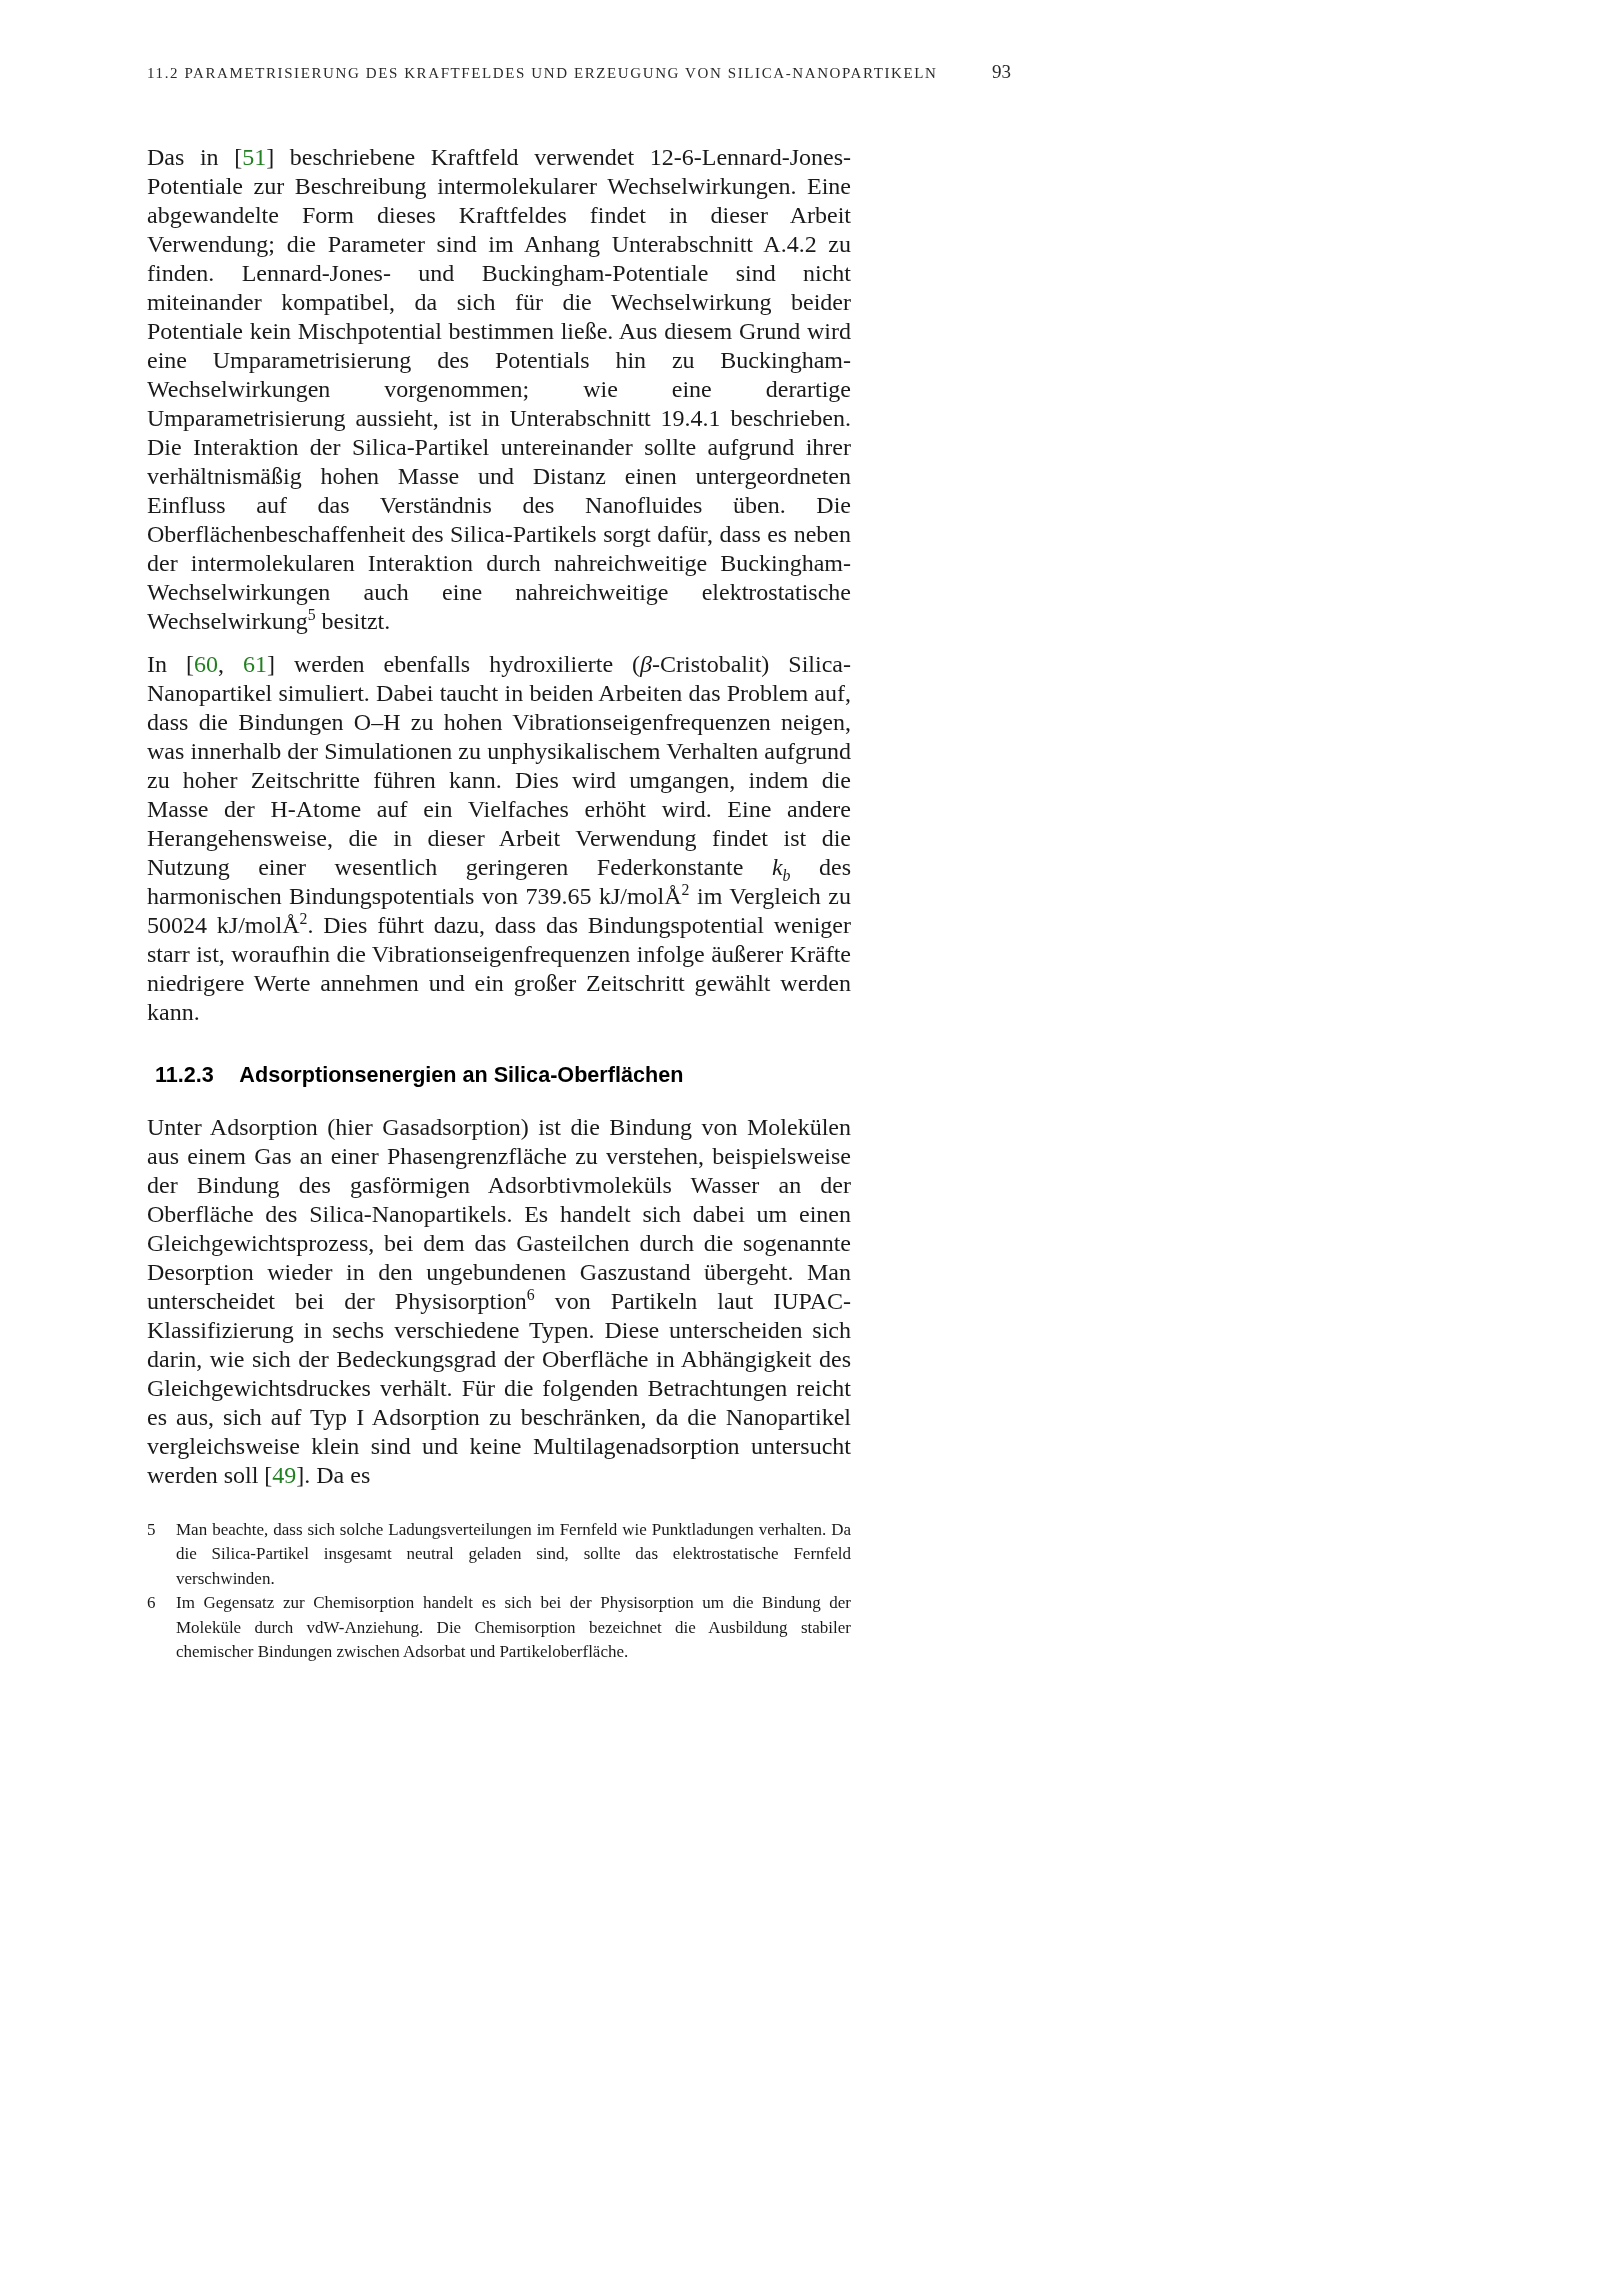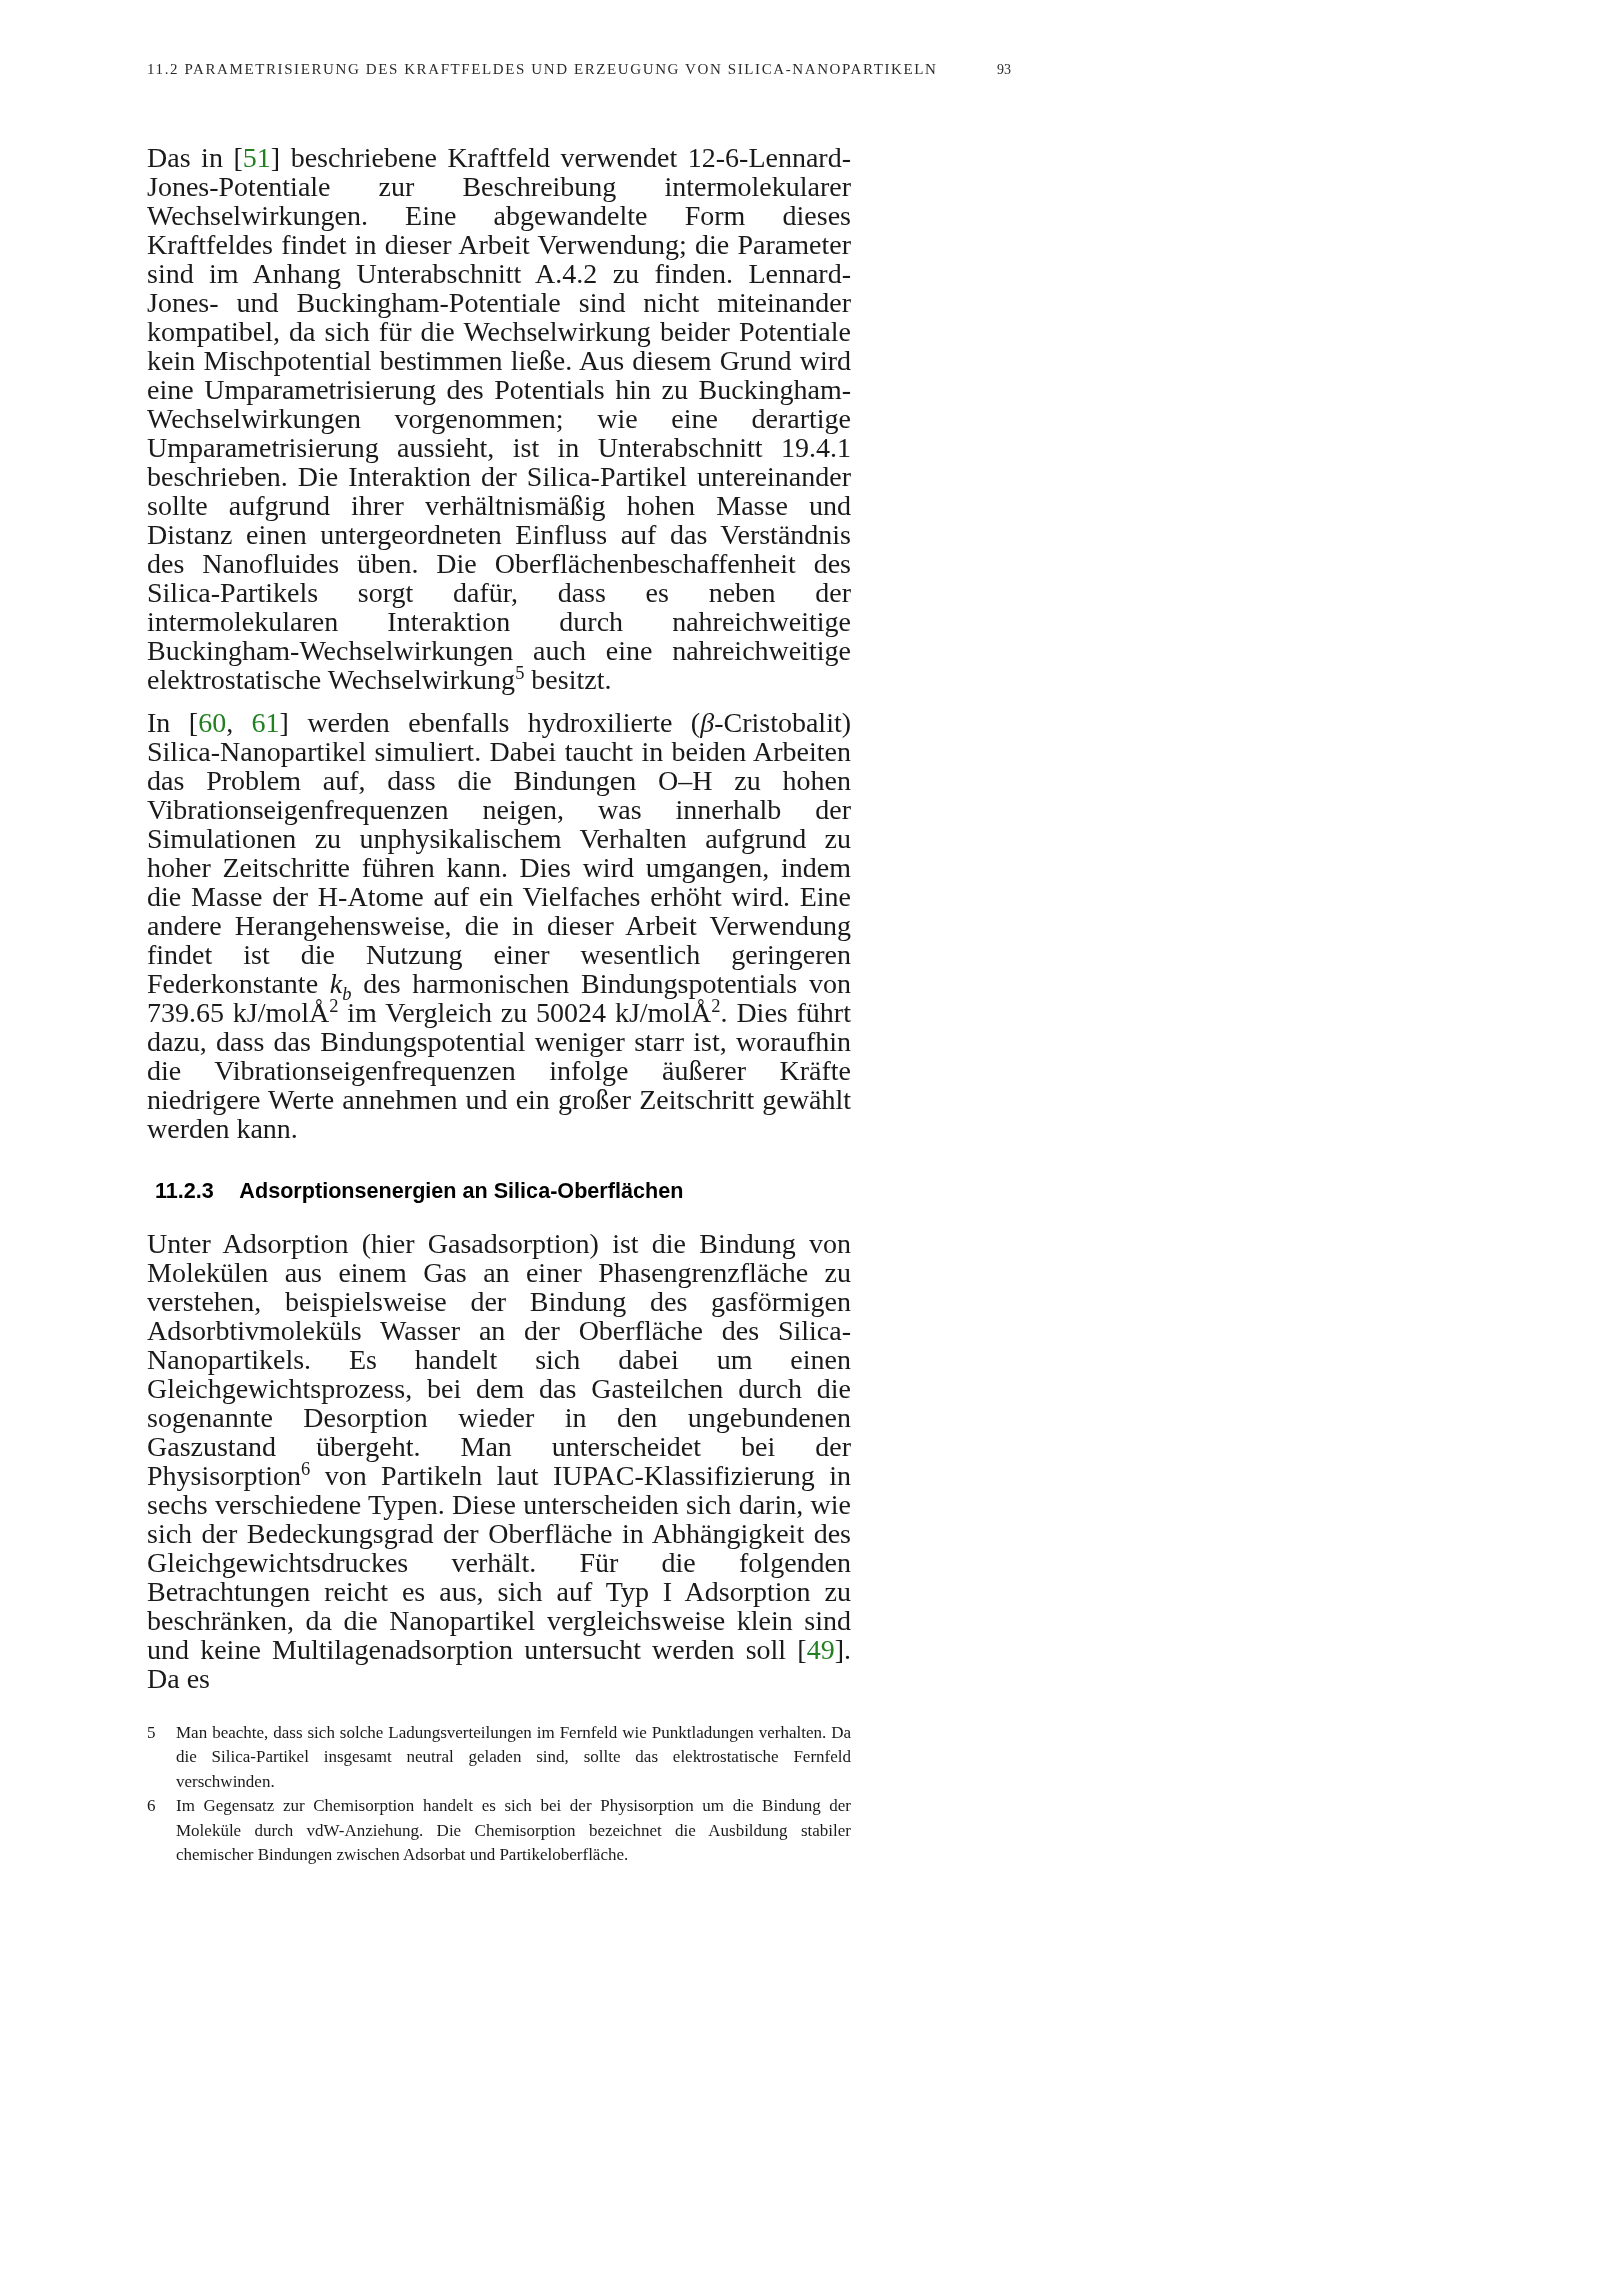--- a/index.html
+++ b/index.html
@@ -22,32 +22,32 @@
     align-items: baseline;
     color: #2b2b2b;
   }
   .running-header .rh-title {
     font-size: 15px;
     letter-spacing: 1.6px;
     text-transform: uppercase;
     white-space: nowrap;
   }
   .running-header .rh-pagenum {
-    font-size: 14px;
+    font-size: 19px;
     letter-spacing: 0;
     padding-left: 19.6px;
   }
   .content {
     position: absolute;
     left: 147px;
     top: 143px;
     width: 704px;
   }
   .para {
-    font-size: 28px;
+    font-size: 24px;
     line-height: 29px;
     text-align: justify;
     hyphens: auto;
     margin: 0 0 13.7px 0;
     font-family: Liberation Serif, serif;
   }
   .cite { color: #228022; }
   sup.fnmark {
     font-size: 66%;
     line-height: 0;

